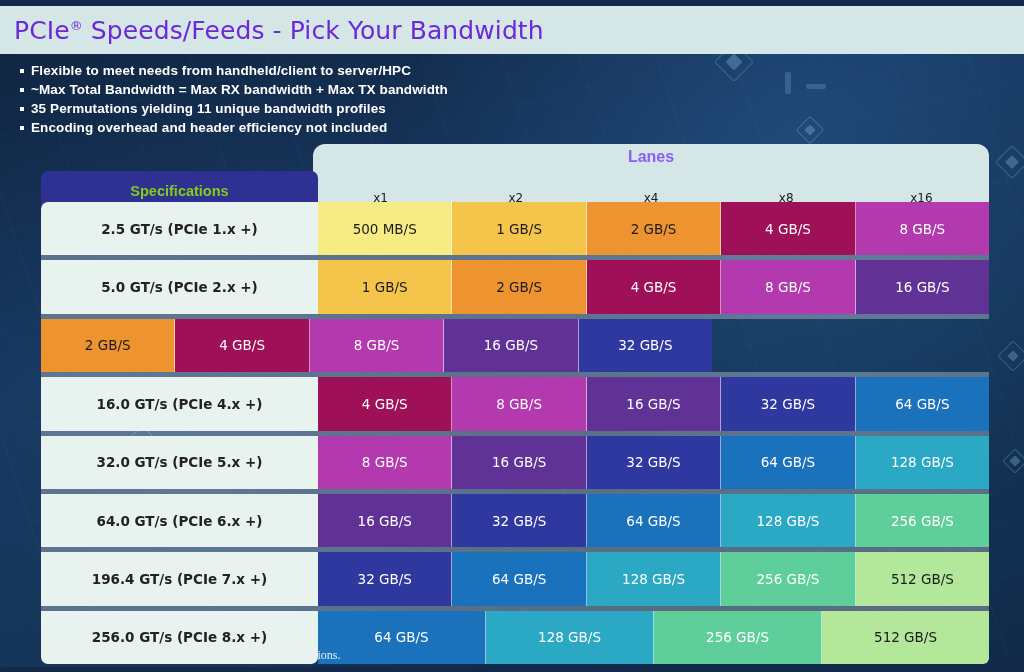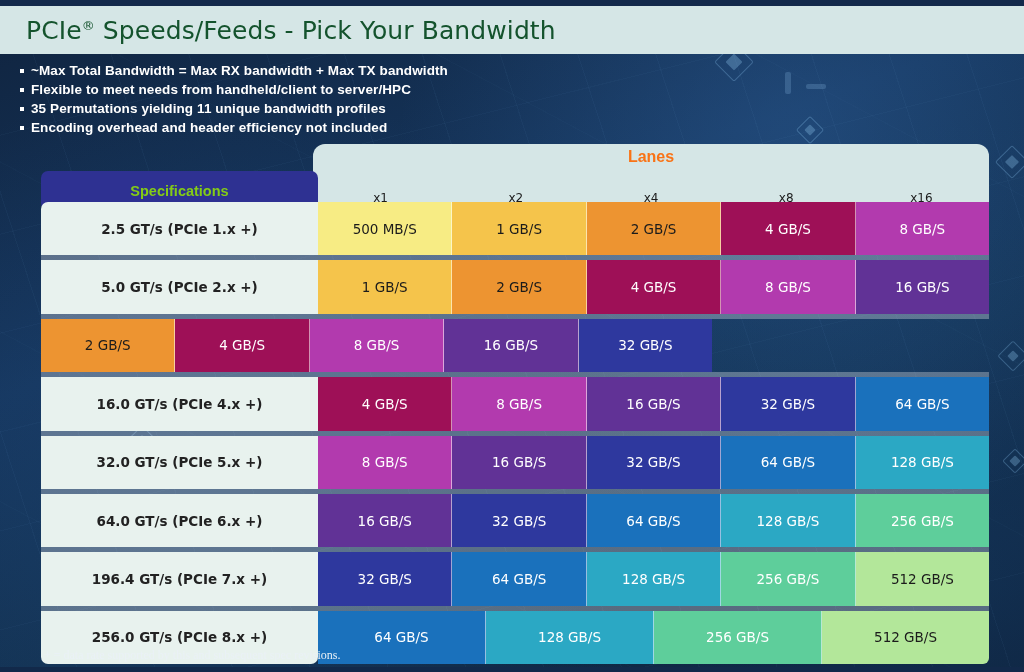--- a/index.html
+++ b/index.html
@@ -26,36 +26,36 @@
   }
   .dia{position:absolute;border:1px solid rgba(140,195,240,.30);
        transform:rotate(45deg);border-radius:2px;}
   .dia::after{content:"";position:absolute;inset:28%;background:rgba(150,205,245,.30);border-radius:1px;}
   .bar{position:absolute;background:rgba(150,200,240,.22);border-radius:2px;}
 
   
   .top-accent{position:absolute;left:0;top:0;width:1024px;height:6px;background:#13294b;}
   .title-band{position:absolute;left:0;top:6px;width:1024px;height:48px;
      background:#d5e6e6;display:flex;align-items:center;}
-  .title{font-size:25px;color:#14532d;letter-spacing:.1px;padding-left:14px;
-     font-family:"DejaVu Sans","Liberation Sans",sans-serif;font-weight:400;white-space:nowrap;margin-left:12px;}
+  .title{font-size:25px;color:#6d28d9;letter-spacing:.1px;padding-left:14px;
+     font-family:"DejaVu Sans","Liberation Sans",sans-serif;font-weight:400;white-space:nowrap;}
   .title .reg{font-size:13px;vertical-align:super;}
 
   
   .bullets{position:absolute;left:16px;top:62px;width:720px;}
   .bullet{display:flex;align-items:flex-start;color:#ffffff;font-size:13.5px;
      font-weight:bold;line-height:17.5px;margin-bottom:1.5px;letter-spacing:.1px;}
   .bullet .sq{width:4px;height:4px;background:#ffffff;margin:7px 7px 0 4px;flex:0 0 auto;}
 
   
   .table{position:absolute;left:41px;top:144px;width:948px;height:485px;}
   .lanes-panel{position:absolute;left:272px;top:0;width:676px;height:58px;
      background:#d5e6e6;border-radius:12px 12px 0 0;}
   .lanes-title{position:absolute;left:272px;top:4px;width:676px;text-align:center;
-     font-size:16px;font-weight:bold;color:#f97316;}
+     font-size:16px;font-weight:bold;color:#8b5cf6;}
   .lane-heads{position:absolute;left:272px;top:47px;width:676px;height:26px;display:flex;}
   .lane-heads .lh{flex:1 1 0;text-align:center;font-size:12px;color:#1b1b1b;
      font-family:"DejaVu Sans","Liberation Sans",sans-serif;}
 
   .spec-head{position:absolute;left:0;top:27px;width:277px;height:39px;
      background:#2e3192;border-radius:7px;display:flex;align-items:center;justify-content:center;}
   .spec-head span{color:#84cc16;font-size:14.5px;font-weight:bold;}
 
   .body{position:absolute;left:0;top:58px;width:948px;height:427px;}
   .row{position:relative;height:53.4px;display:flex;}
@@ -97,25 +97,25 @@
 
   <div class="top-accent"></div>
 
   <div class="title-band">
     <div class="title"><span>PCIe</span><span class="reg">®</span><span> Speeds/Feeds - Pick Your Bandwidth</span></div>
   </div>
 
   <div class="bullets">
     <div class="bullet">
       <span class="sq"></span>
+      <span>Flexible to meet needs from handheld/client to server/HPC</span>
+    </div>
+    <div class="bullet">
+      <span class="sq"></span>
       <span>~Max Total Bandwidth = Max RX bandwidth + Max TX bandwidth</span>
-    </div>
-    <div class="bullet">
-      <span class="sq"></span>
-      <span>Flexible to meet needs from handheld/client to server/HPC</span>
     </div>
     <div class="bullet">
       <span class="sq"></span>
       <span>35 Permutations yielding 11 unique bandwidth profiles</span>
     </div>
     <div class="bullet">
       <span class="sq"></span>
       <span>Encoding overhead and header efficiency not included</span>
     </div>
   </div>

